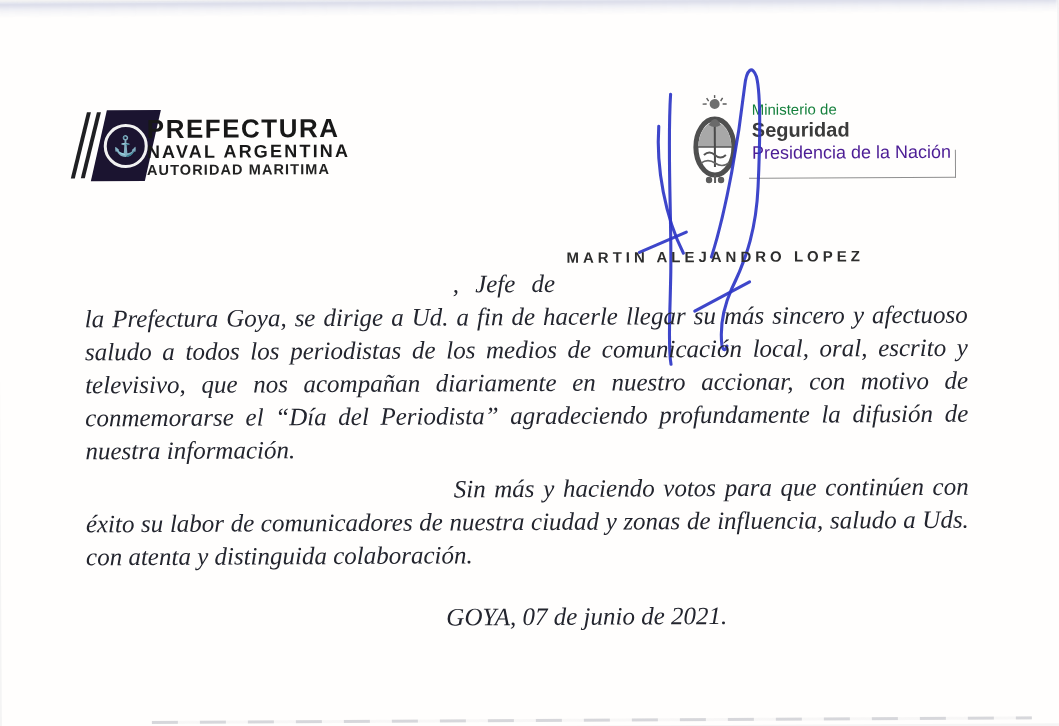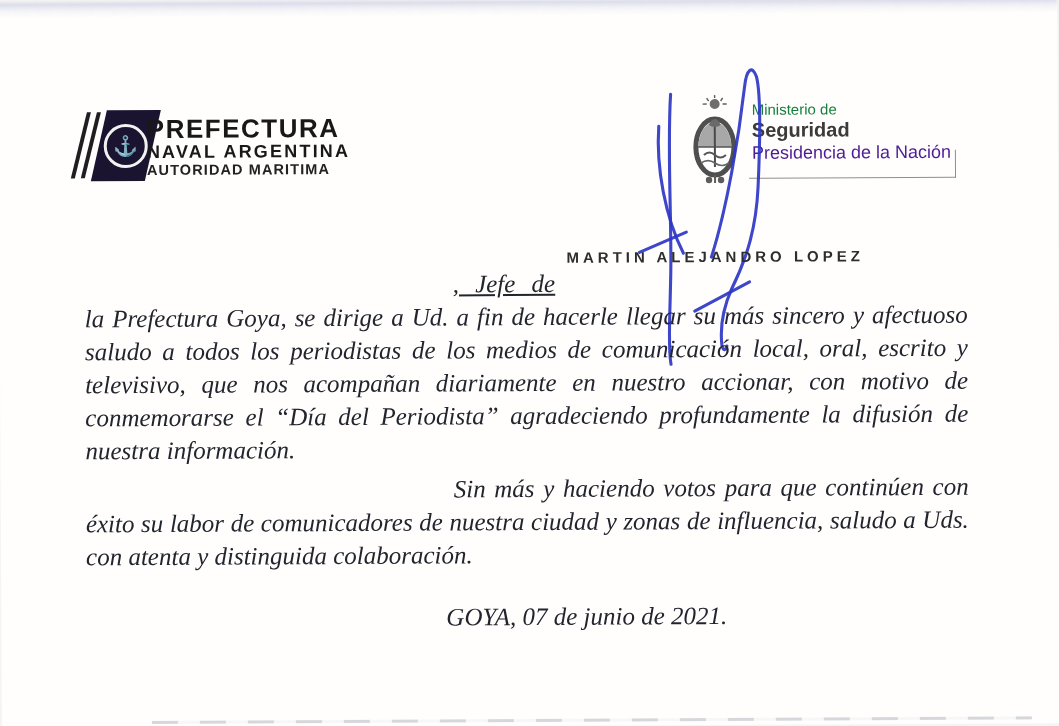--- a/index.html
+++ b/index.html
@@ -59,21 +59,21 @@
     font-size:15px;letter-spacing:4px;color:#2d2d2d;white-space:nowrap;
   }
   
   .body-block{
     position:absolute;left:85px;top:267px;width:883px;
     font-style:italic;font-size:25px;line-height:33px;color:#23252e;
   }
   .bline{text-align:justify;text-align-last:justify;}
   .bline.noj{text-align:justify;text-align-last:left;}
   .firstline{display:flex;justify-content:space-between;padding-left:368px;}
-  .jefe{word-spacing:10px;white-space:nowrap;text-decoration:underline;}
+  .jefe{word-spacing:10px;white-space:nowrap;}
   .p2{margin-top:7px;}
   .p2 .indent{padding-left:368px;}
   .dateline{
     position:absolute;left:445px;top:603px;
     font-style:italic;font-size:25px;color:#23252e;white-space:nowrap;
   }
 </style>
 </head>
 <body>
 

